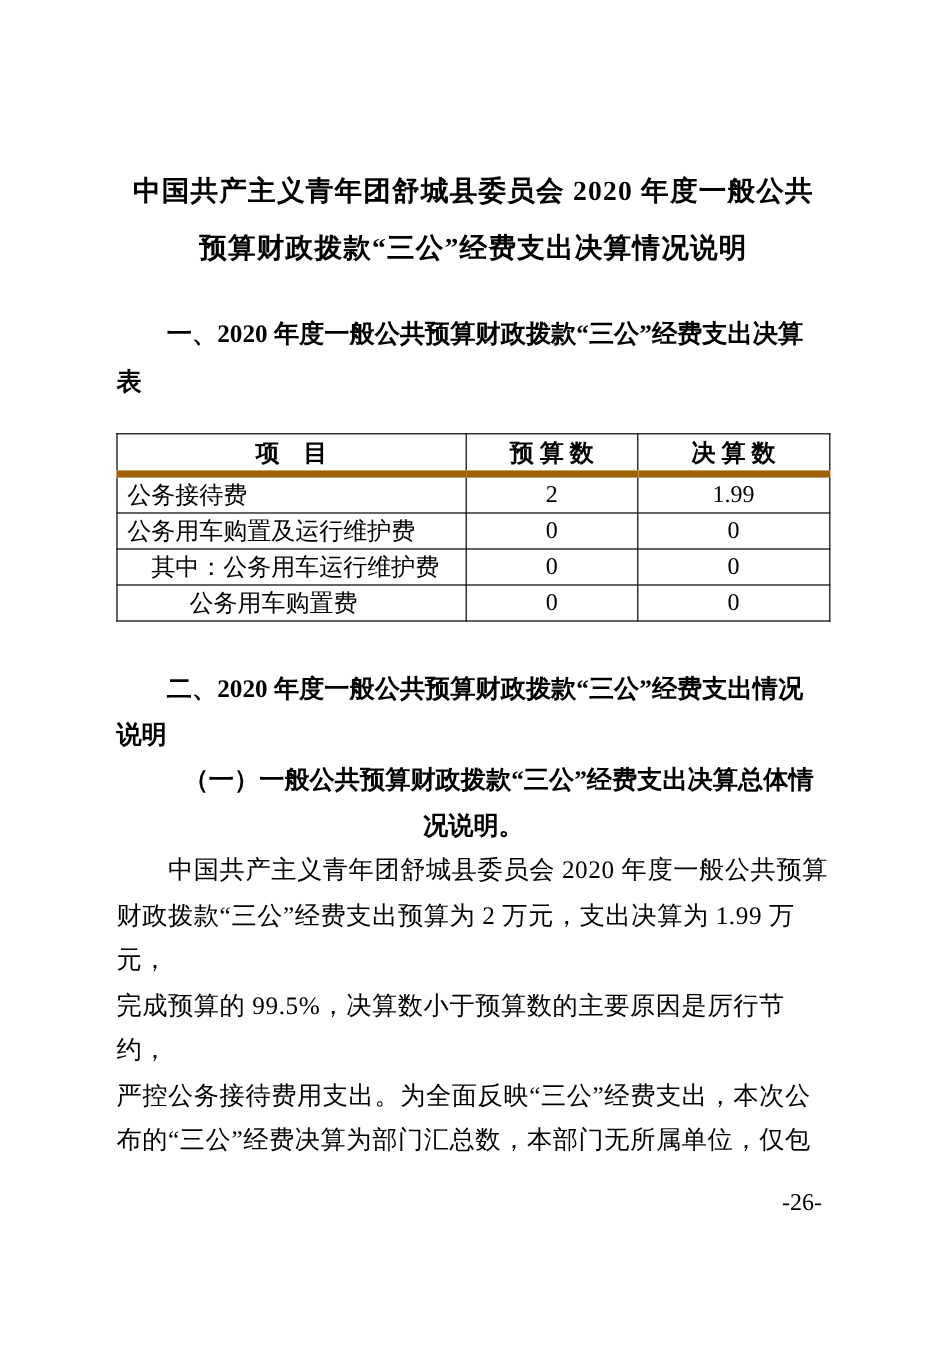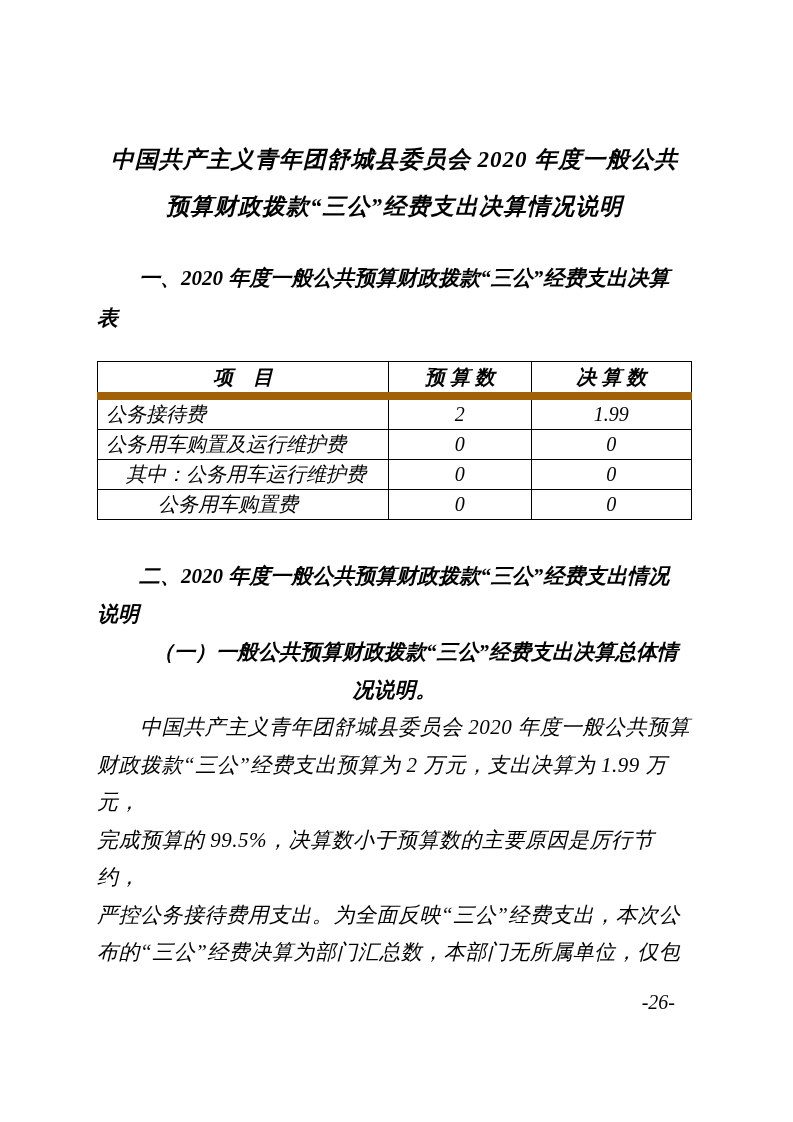--- a/index.html
+++ b/index.html
@@ -8,21 +8,20 @@
     background: #ffffff;
   }
   .page {
     position: relative;
     width: 793px;
     height: 1122px;
     background: #ffffff;
     color: #000000;
     font-family: "Liberation Serif", "DejaVu Serif", serif;
     overflow: hidden;
-    font-style: italic;
   }
   .content {
     padding-left: 97px;
     padding-right: 101px;
   }
   .lines {
     white-space: pre-line;
   }
   .doc-title {
     margin-top: 136px;
@@ -59,21 +58,21 @@
     padding: 0;
     height: 29px;
     text-align: center;
     vertical-align: middle;
     font-weight: normal;
     overflow: hidden;
   }
   table.budget-table thead th {
     height: 30px;
     font-weight: bold;
-    border-bottom: 8px solid #a16207;
+    border-bottom: 6px solid #a16207;
   }
   table.budget-table .row-total td {
     font-weight: bold;
   }
   table.budget-table td.label-cell {
     text-align: left;
     padding-left: 8px;
   }
   table.budget-table td.label-center {
     text-align: center;
@@ -98,21 +97,21 @@
     text-align: center;
   }
   .body-paragraph {
     font-size: 21px;
     line-height: 37.5px;
     letter-spacing: 0.5px;
   }
   .page-number {
     position: absolute;
     top: 990px;
-    right: 118px;
+    right: 108px;
     font-size: 20px;
     line-height: 24px;
   }
 </style>
 </head>
 <body>
 
 <div class="page">
   <div class="content">
 

